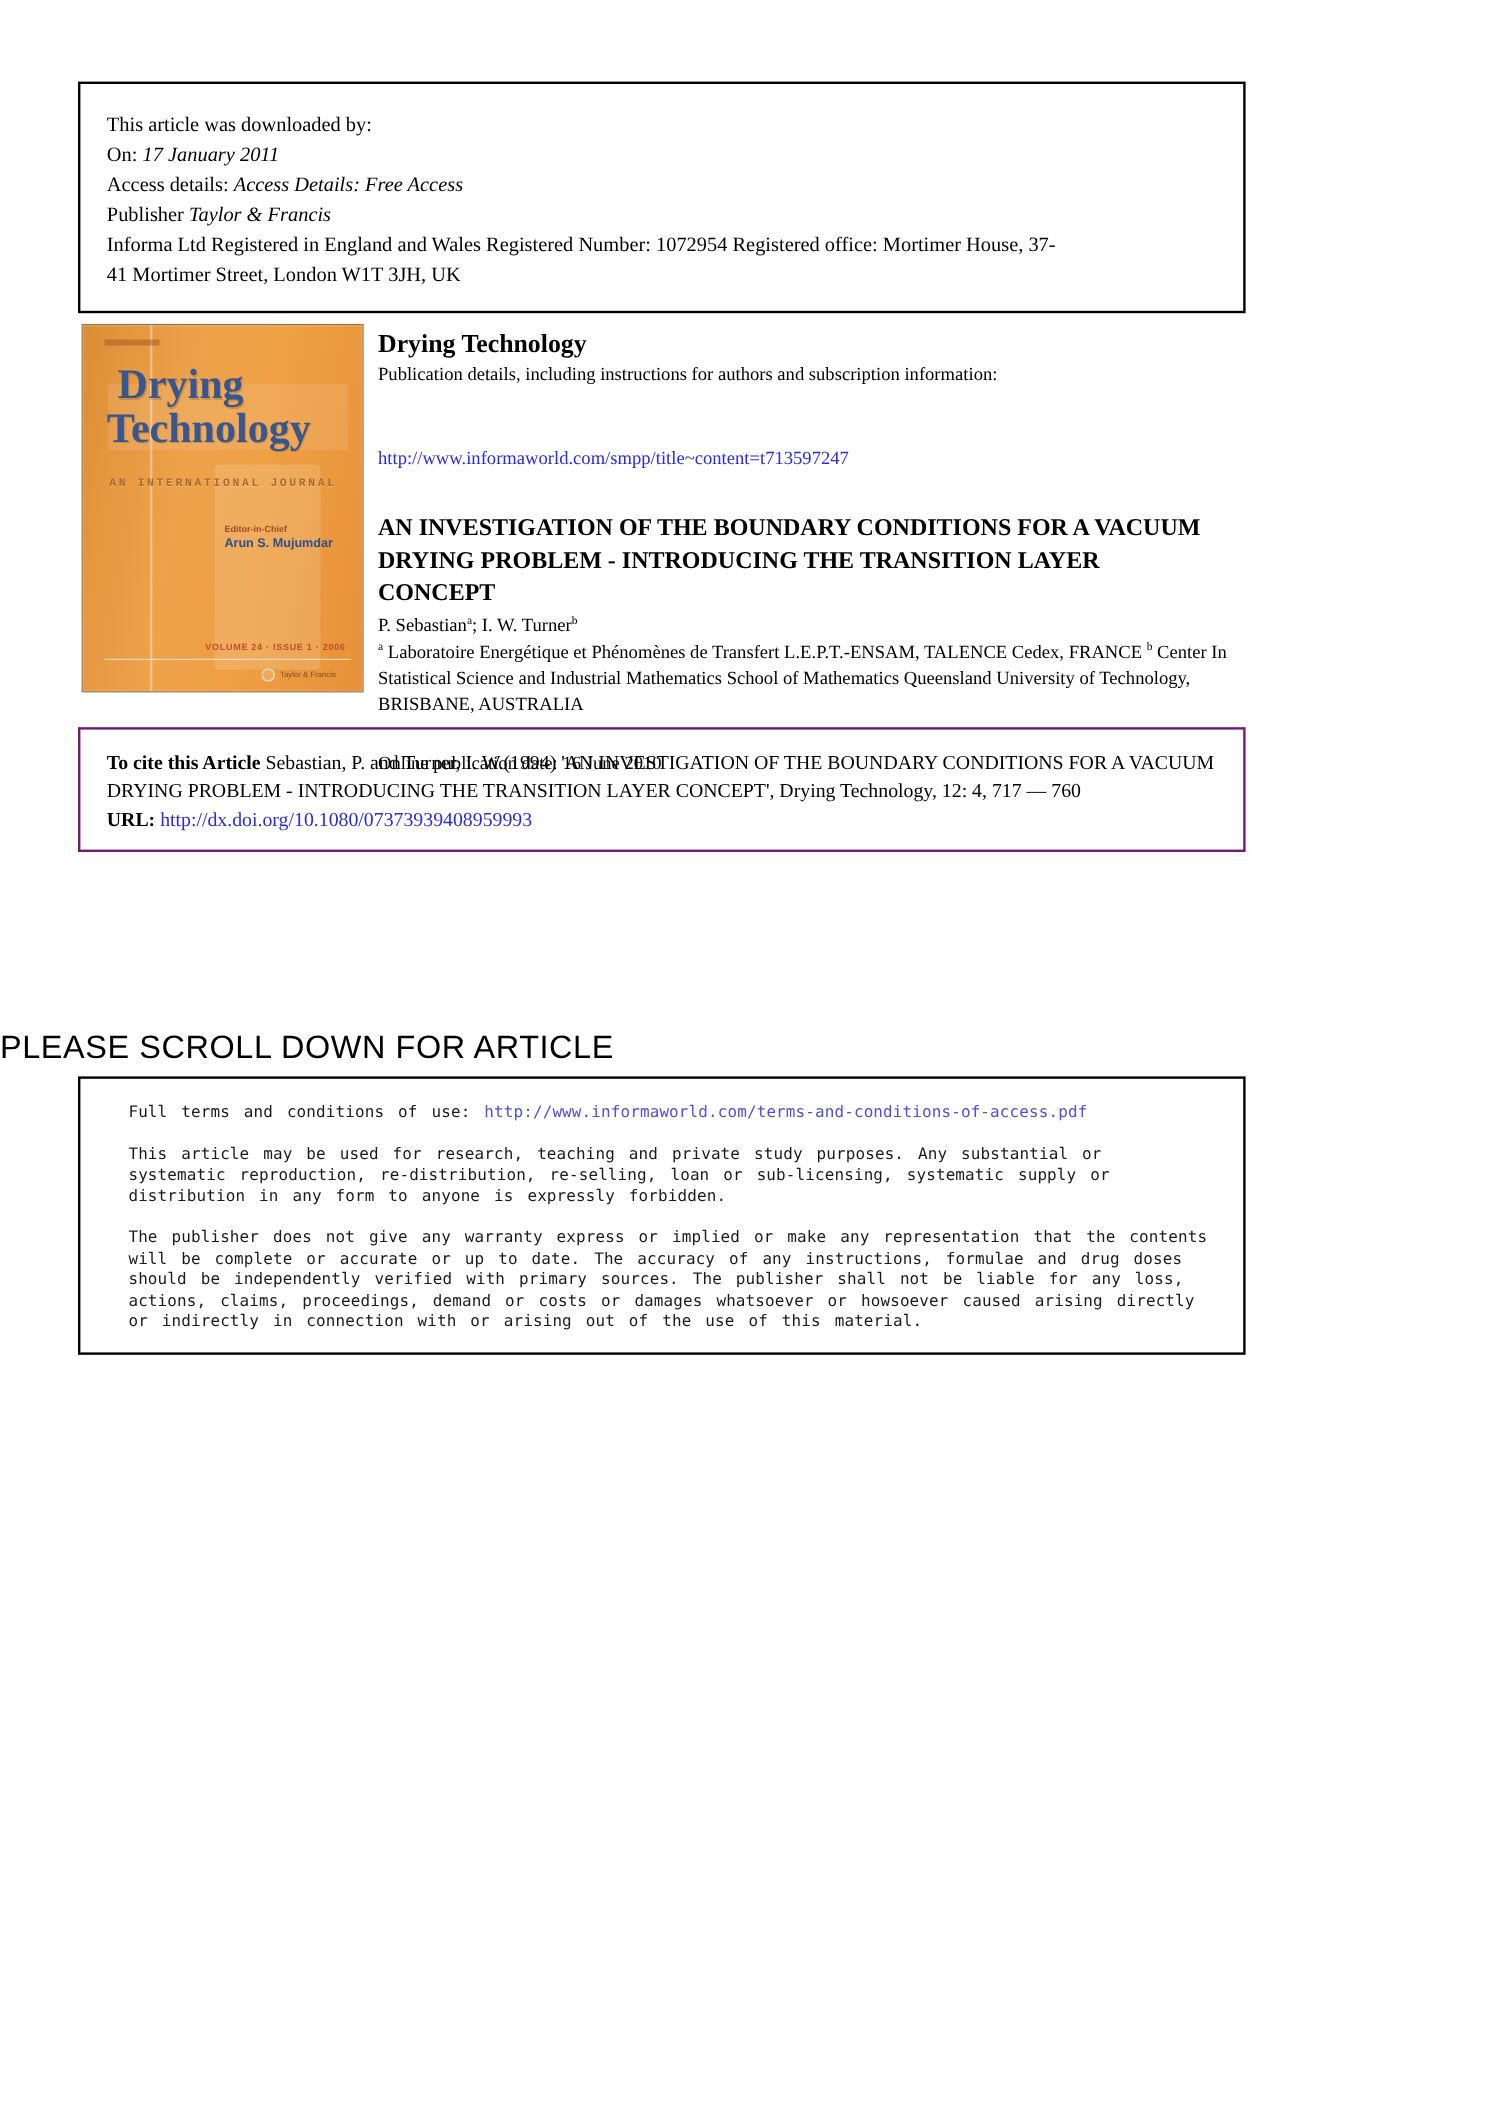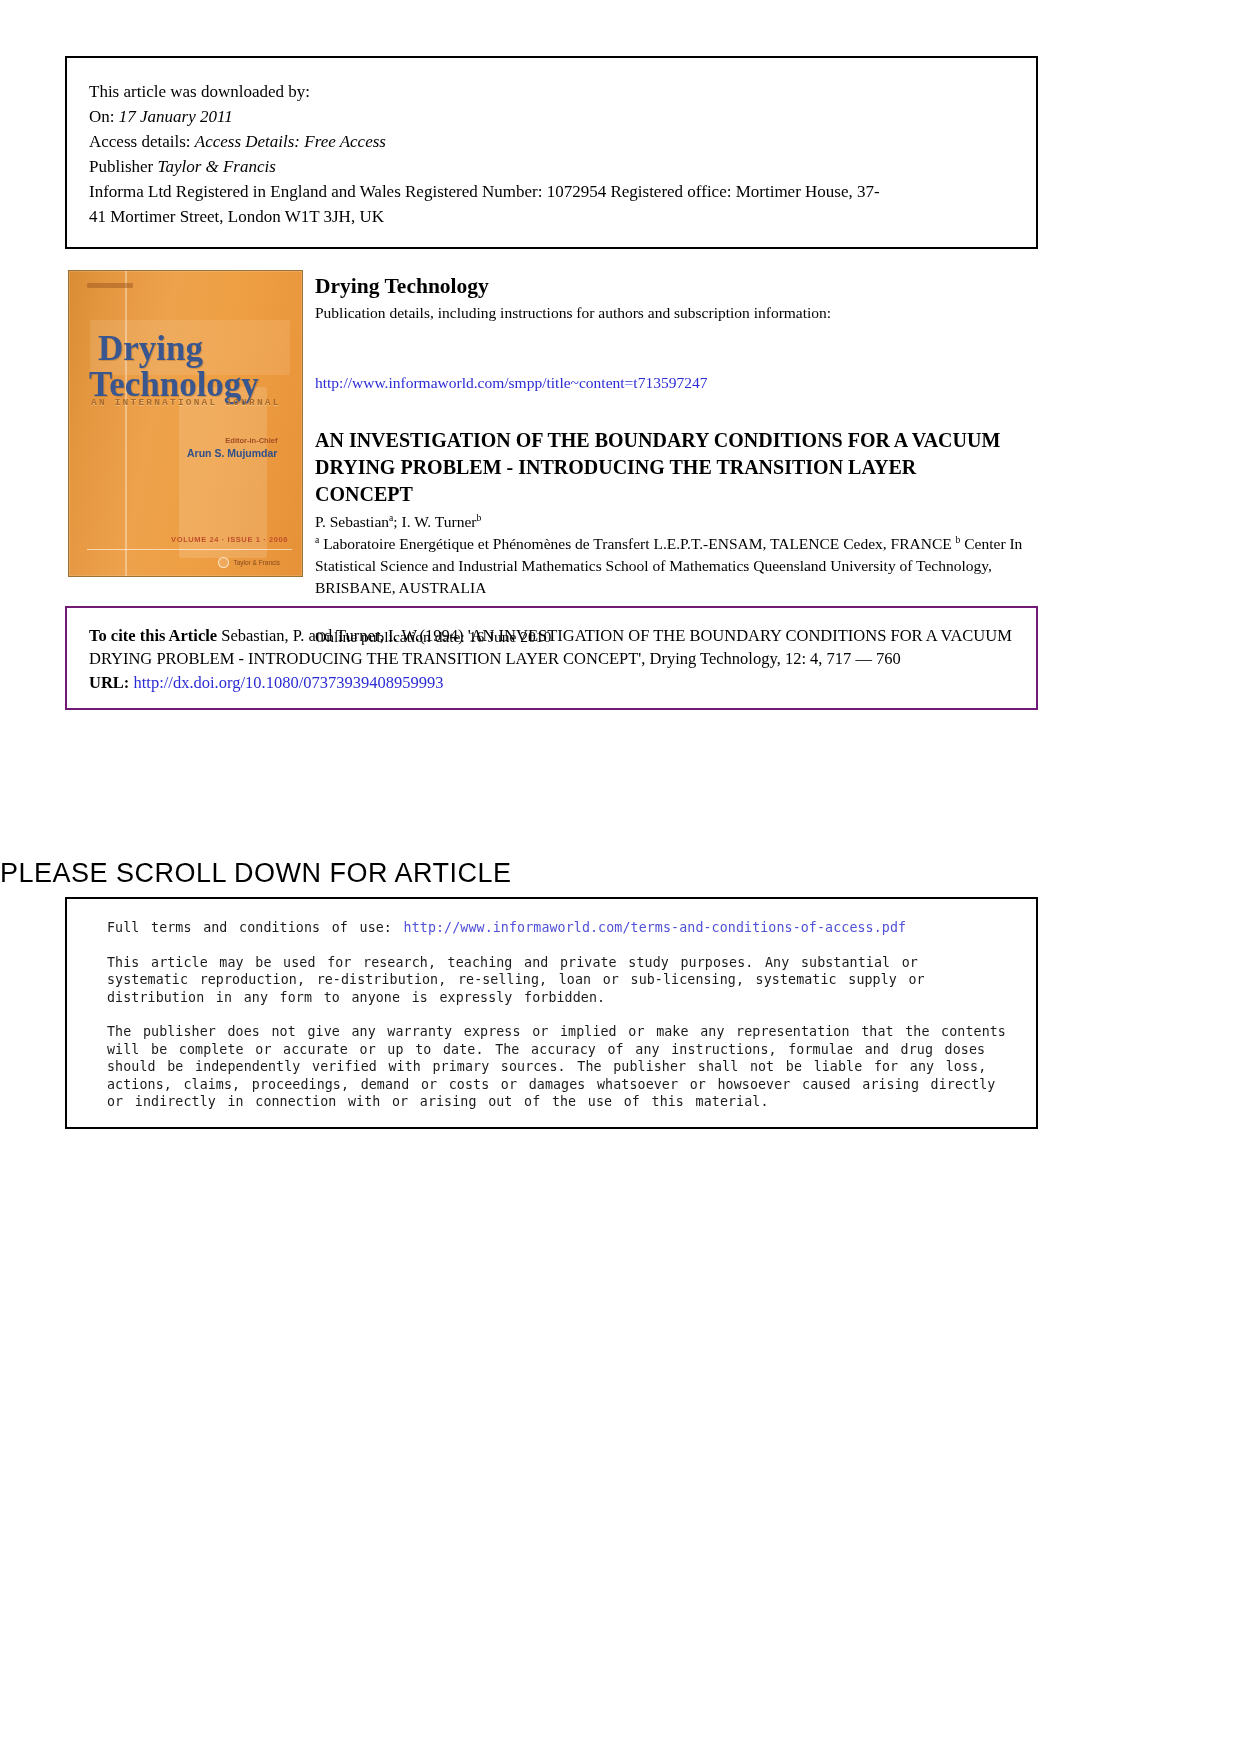--- a/index.html
+++ b/index.html
@@ -10,21 +10,21 @@
     width: 1240px;
     height: 1755px;
     margin: 0 auto;
     background: #fff;
     overflow: hidden;
   }
 
   
   .top-box {
     position: absolute;
-    left: 65px; top: 56px;
+    left: 65px; top: 68px;
     width: 973px;
     border: 2px solid #000;
     padding: 21px 26px 18px 22px;
     font-size: 17px;
     line-height: 25px;
   }
   .top-box .reg { white-space: pre-line; }
   .it { font-style: italic; }
 
   
@@ -53,42 +53,41 @@
     width: 86%; height: 18%;
     background: rgba(255,255,255,0.10);
   }
   .cover-issn {
     position: absolute; left: 18px; top: 12px;
     width: 46px; height: 5px;
     background: rgba(150,80,30,0.45);
     border-radius: 1px;
   }
   .cover-title {
-    position: absolute; left: 20px; top: 60px;
+    position: absolute; left: 20px; top: 32px;
     font-family: "Liberation Serif", serif;
     font-weight: bold;
     font-size: 35px;
     line-height: 36px;
     color: #3a568e;
     text-shadow: 1px 1px 0 rgba(120,70,20,0.25);
   }
   .cover-title .l1 { padding-left: 9px; }
   .cover-subtitle {
     position: absolute; left: 22px; top: 126px;
     font-family: Liberation Mono, monospace;
     font-size: 9.5px;
     font-weight: bold;
     letter-spacing: 2.2px;
     color: #a86a2b;
     text-shadow: 0 1px 0 rgba(255,240,210,0.4);
   }
   .cover-editor {
     position: absolute; left: 118px; top: 165px;
     font-family: "Liberation Sans", sans-serif;
-    text-align: right;
   }
   .cover-editor .lbl { font-size: 7.5px; color: #a14c27; font-weight: bold; }
   .cover-editor .name { font-size: 10.5px; color: #30508a; font-weight: bold; margin-top: 2px; }
   .cover-issue {
     position: absolute; right: 14px; top: 264px;
     font-family: "Liberation Sans", sans-serif;
     font-size: 7.5px;
     letter-spacing: 0.6px;
     color: #bf4f2c;
     font-weight: bold;

